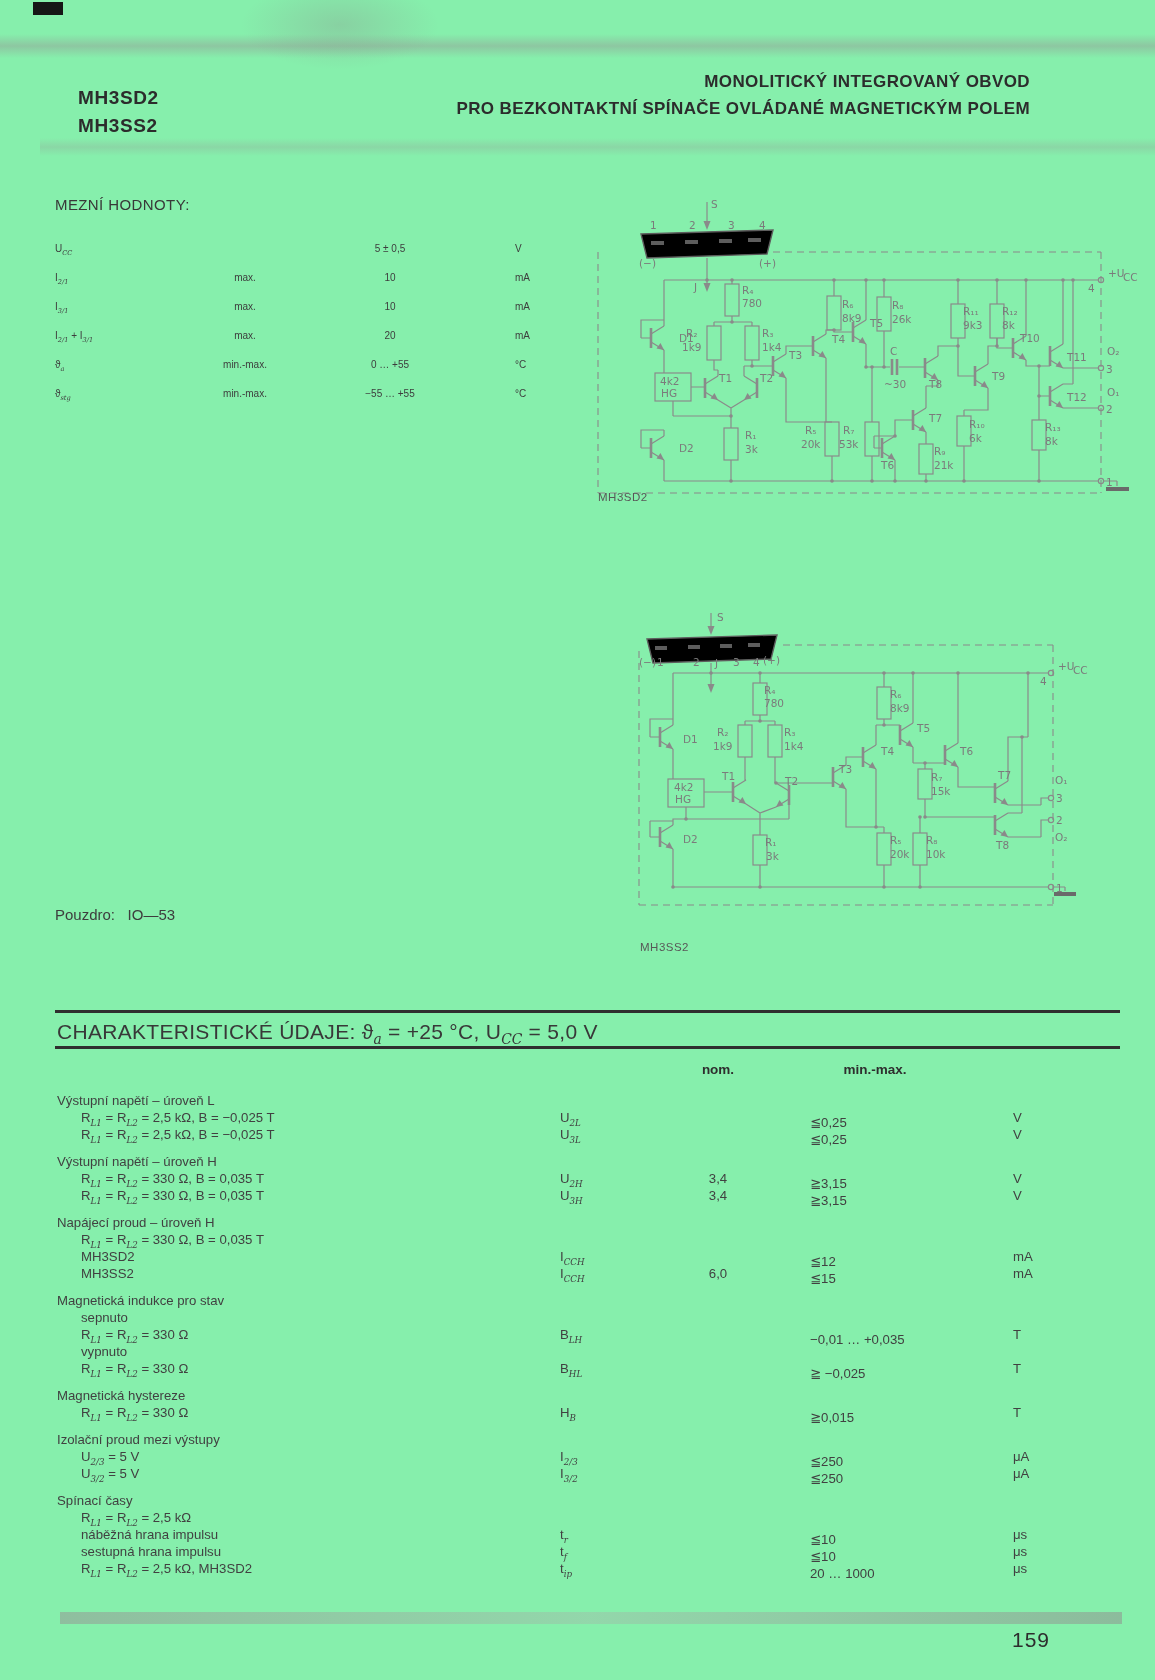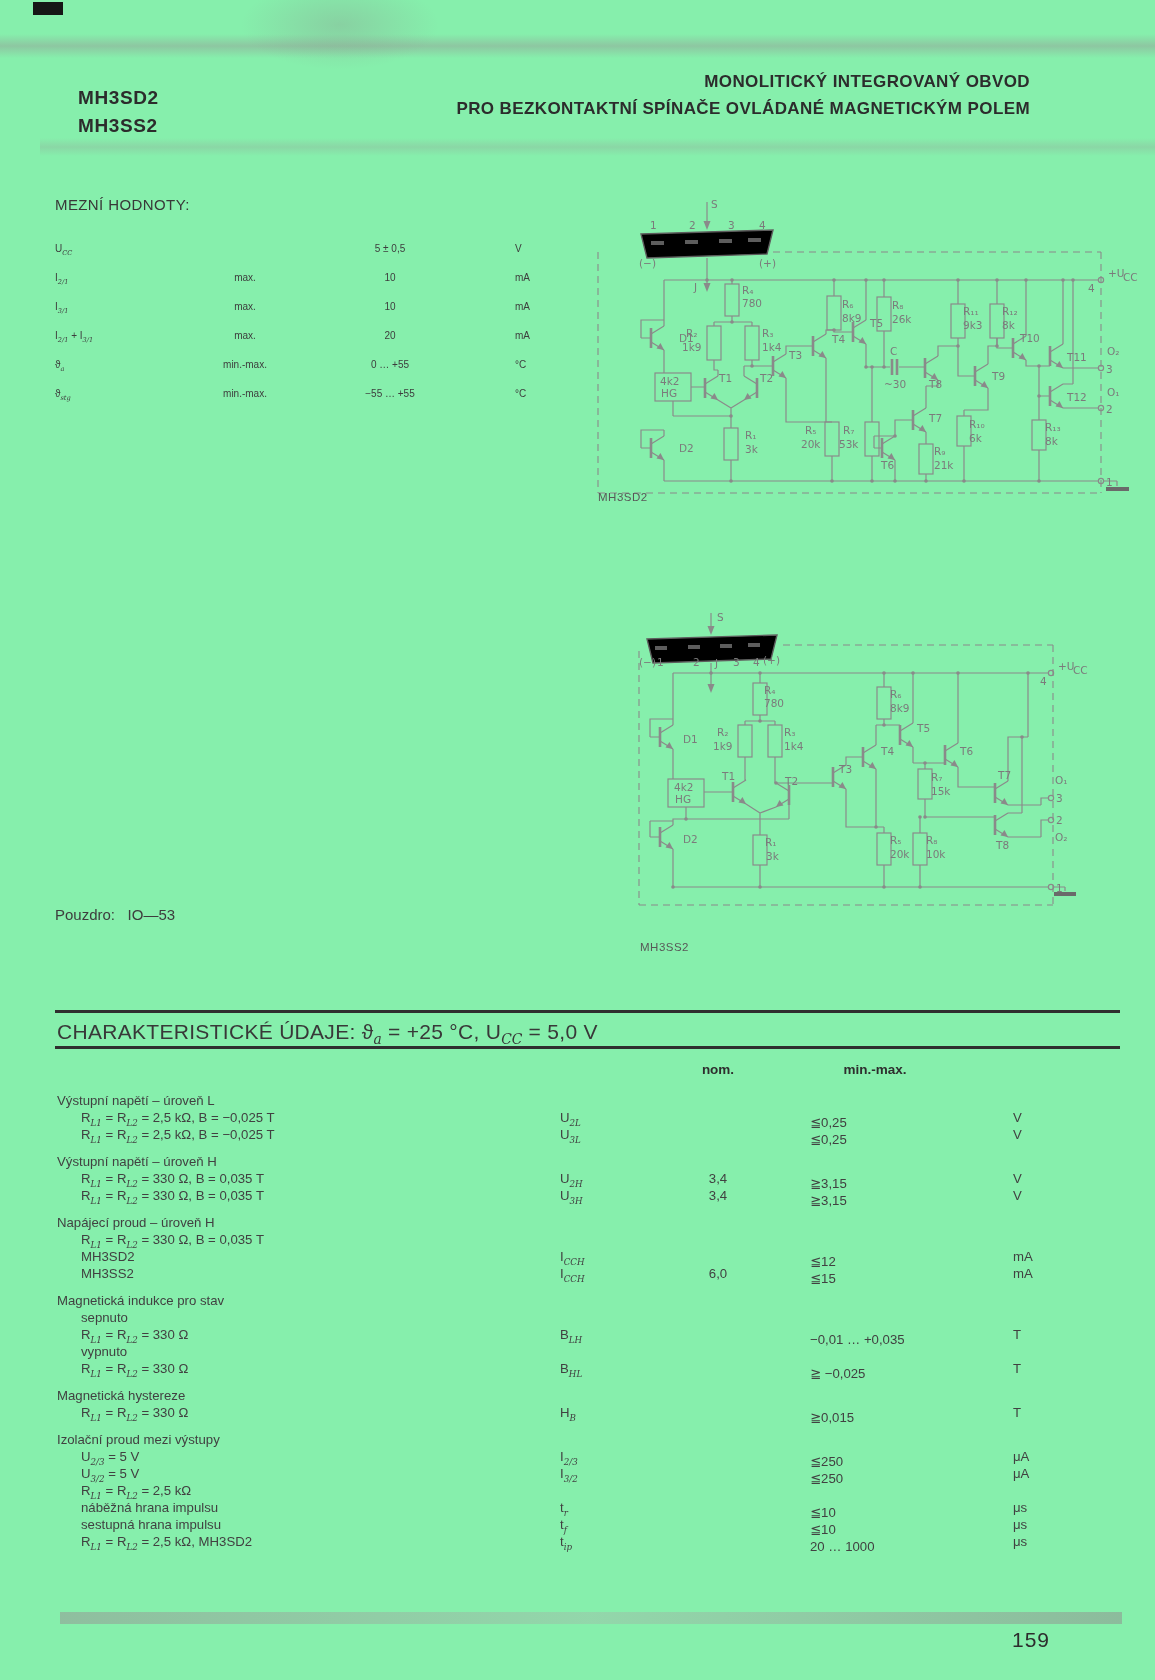--- a/index.html
+++ b/index.html
@@ -475,20 +475,21 @@
       <div class="crow group"><span class="gp">Magnetická indukce pro stav</span></div>
       <div class="crow"><span class="cp"><span>sepnuto</span></span></div>
       <div class="crow"><span class="cp"><span>R</span><sub>L1</sub><span> = R</span><sub>L2</sub><span> = 330 Ω</span></span><span class="cs"><span>B</span><sub>LH</sub></span><span class="cm">−0,01 … +0,035</span><span class="cu">T</span></div>
       <div class="crow"><span class="cp"><span>vypnuto</span></span></div>
       <div class="crow"><span class="cp"><span>R</span><sub>L1</sub><span> = R</span><sub>L2</sub><span> = 330 Ω</span></span><span class="cs"><span>B</span><sub>HL</sub></span><span class="cm">≧ −0,025</span><span class="cu">T</span></div>
       <div class="crow group"><span class="gp">Magnetická hystereze</span></div>
       <div class="crow"><span class="cp"><span>R</span><sub>L1</sub><span> = R</span><sub>L2</sub><span> = 330 Ω</span></span><span class="cs"><span>H</span><sub>B</sub></span><span class="cm">≧0,015</span><span class="cu">T</span></div>
       <div class="crow group"><span class="gp">Izolační proud mezi výstupy</span></div>
       <div class="crow"><span class="cp"><span>U</span><sub>2/3</sub><span> = 5 V</span></span><span class="cs"><span>I</span><sub>2/3</sub></span><span class="cm">≦250</span><span class="cu">μA</span></div>
       <div class="crow"><span class="cp"><span>U</span><sub>3/2</sub><span> = 5 V</span></span><span class="cs"><span>I</span><sub>3/2</sub></span><span class="cm">≦250</span><span class="cu">μA</span></div>
+      <div class="crow group"><span class="gp">Spínací časy</span></div>
       <div class="crow"><span class="cp"><span>R</span><sub>L1</sub><span> = R</span><sub>L2</sub><span> = 2,5 kΩ</span></span></div>
       <div class="crow"><span class="cp"><span>náběžná hrana impulsu</span></span><span class="cs"><span>t</span><sub>r</sub></span><span class="cm">≦10</span><span class="cu">μs</span></div>
       <div class="crow"><span class="cp"><span>sestupná hrana impulsu</span></span><span class="cs"><span>t</span><sub>f</sub></span><span class="cm">≦10</span><span class="cu">μs</span></div>
       <div class="crow"><span class="cp"><span>R</span><sub>L1</sub><span> = R</span><sub>L2</sub><span> = 2,5 kΩ, MH3SD2</span></span><span class="cs"><span>t</span><sub>ip</sub></span><span class="cm">20 … 1000</span><span class="cu">μs</span></div>
     </div>
 
   <div class="bottom-band" style="left:60px;top:1612px;width:1062px;height:12px;"></div>
   <div class="page-number" style="left:1012px;top:1628px;">159</div>
 
 </div>

